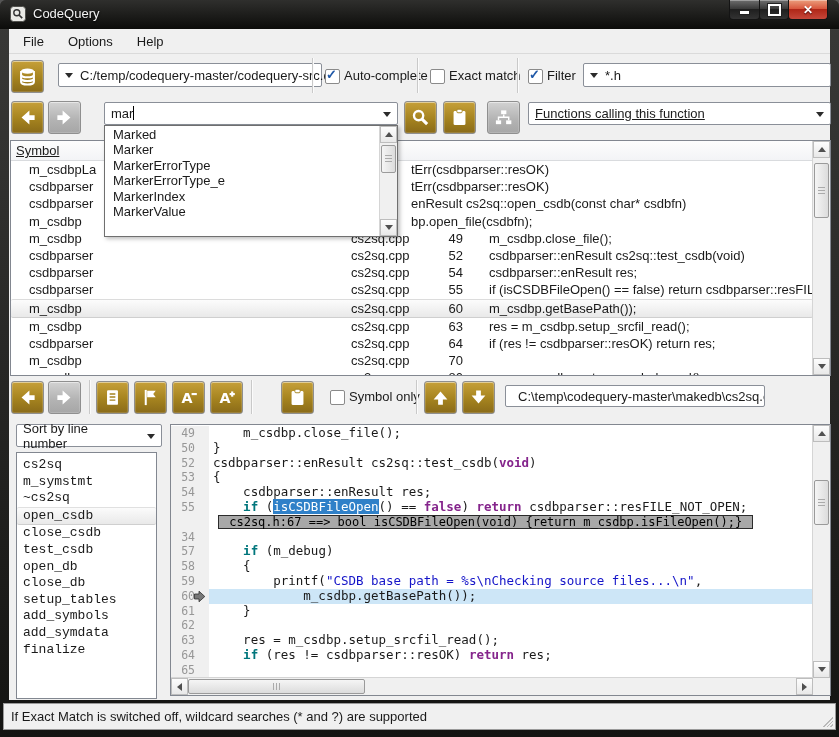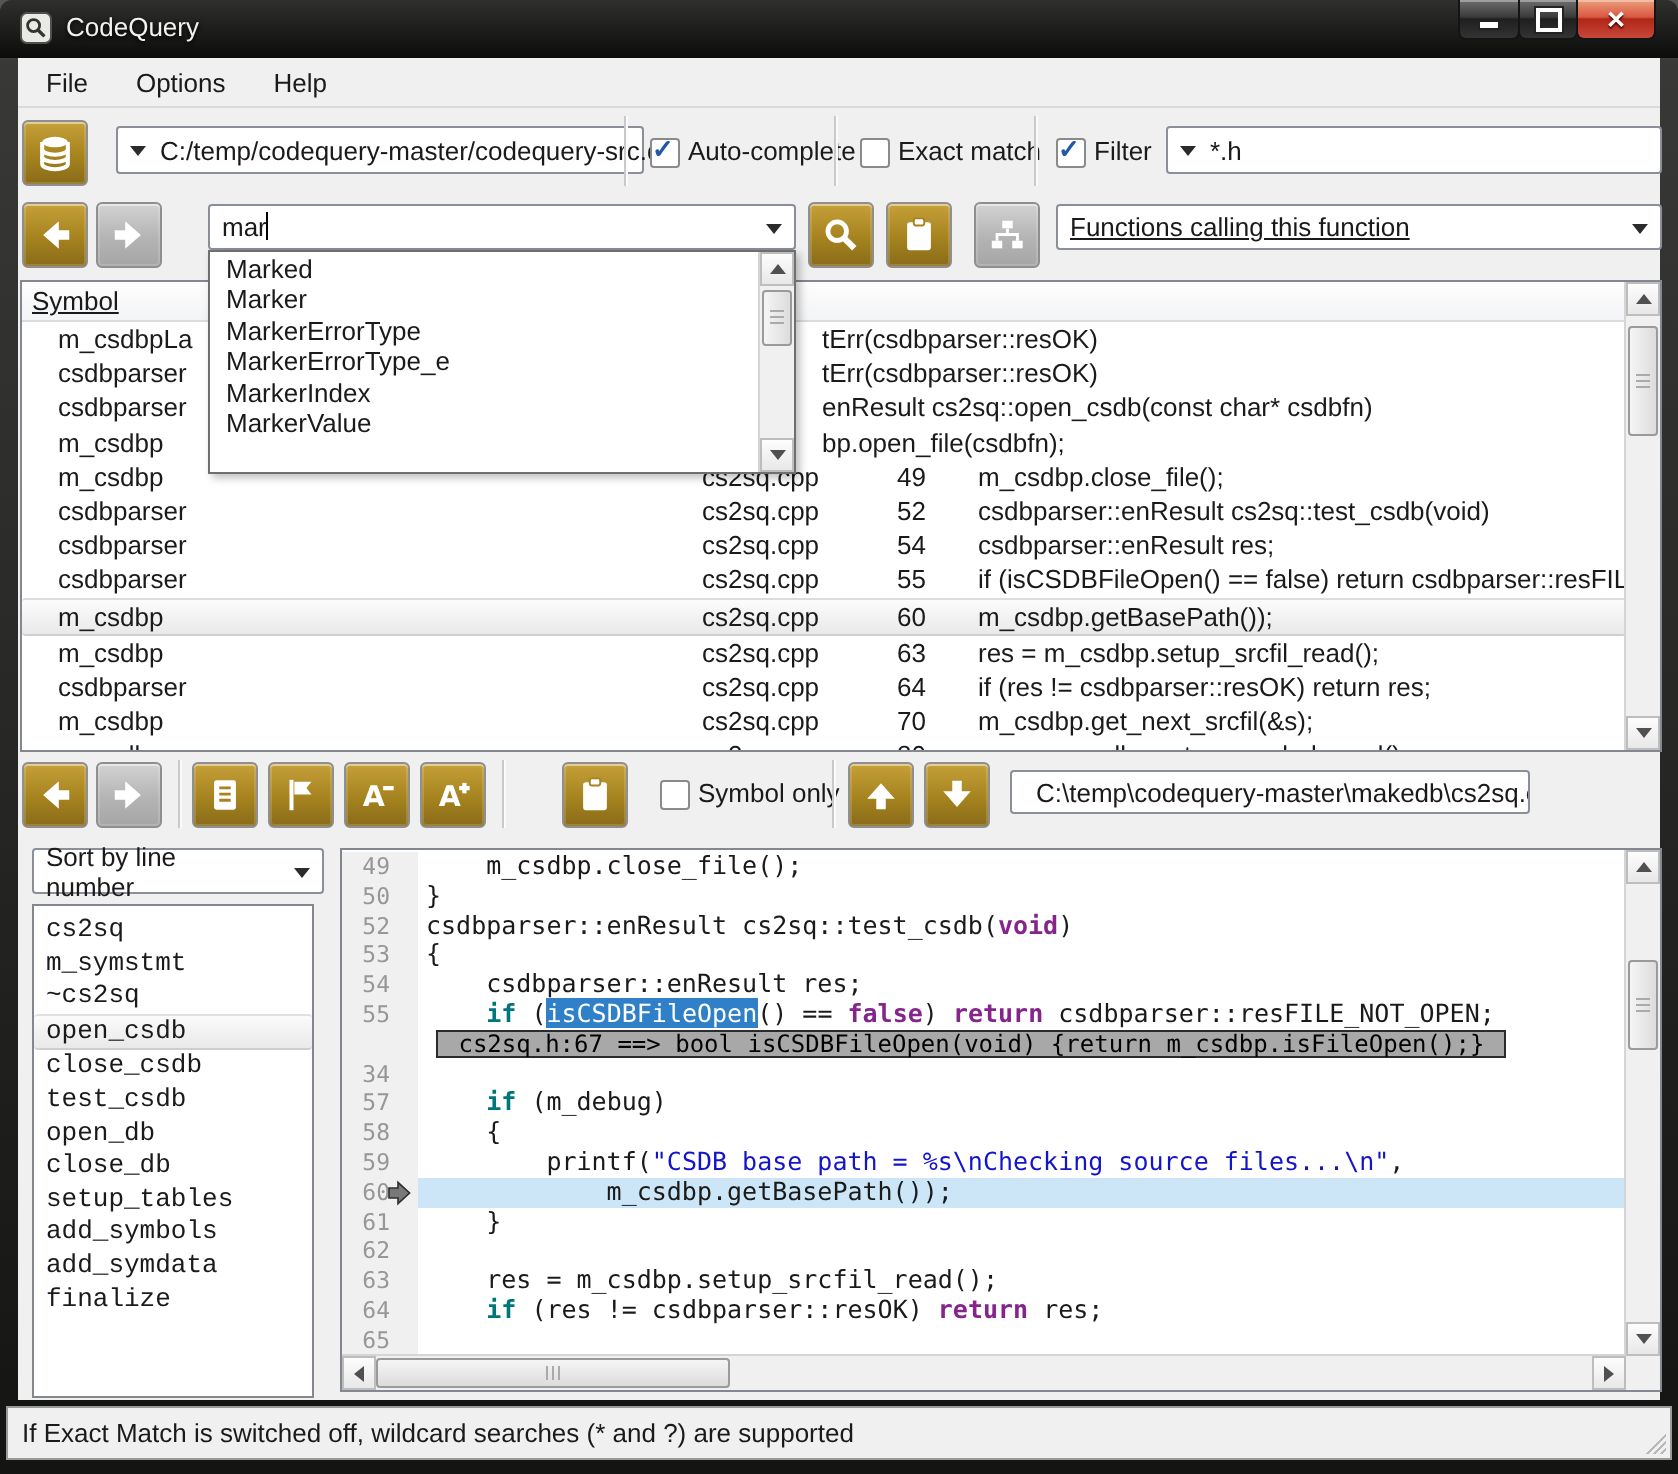--- a/index.html
+++ b/index.html
@@ -243,21 +243,20 @@
         <div class="trow">
           <span class="tsym">csdbparser</span>
           <span class="tfile">cs2sq.cpp</span>
           <span class="tline">64</span>
           <span class="tprev">if (res != csdbparser::resOK) return res;</span>
         </div>
         <div class="trow">
           <span class="tsym">m_csdbp</span>
           <span class="tfile">cs2sq.cpp</span>
           <span class="tline">70</span>
-          <span class="tprev">m_csdbp.get_next_srcfil(&amp;s);</span>
         </div>
         <div class="trow">
           <span class="tsym">m_csdbp</span>
           <span class="tfile">cs2sq.cpp</span>
           <span class="tline">80</span>
           <span class="tprev">res = m_csdbp.setup_symbol_read();</span>
         </div>
       </div>
     <div class="sb-v" style="right:0;top:0;bottom:0;">
       <div class="sb-btn" style="top:0;left:0;">

